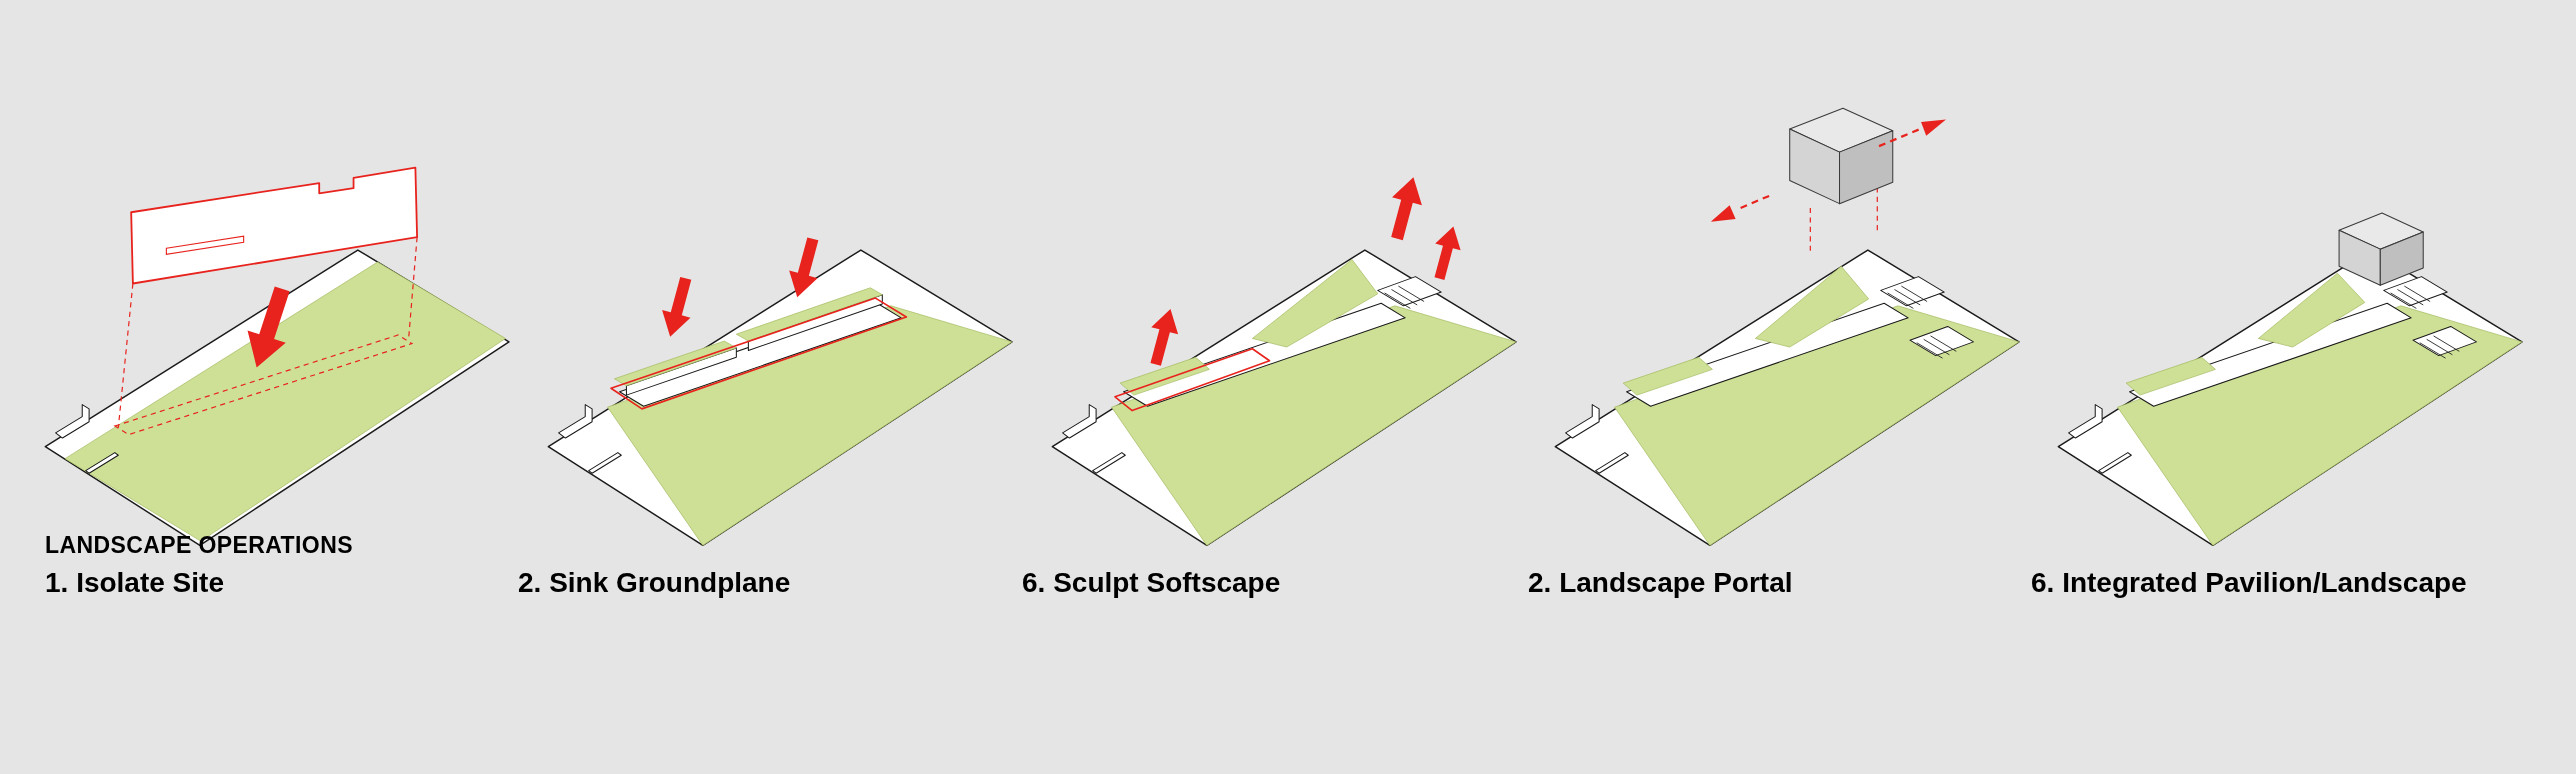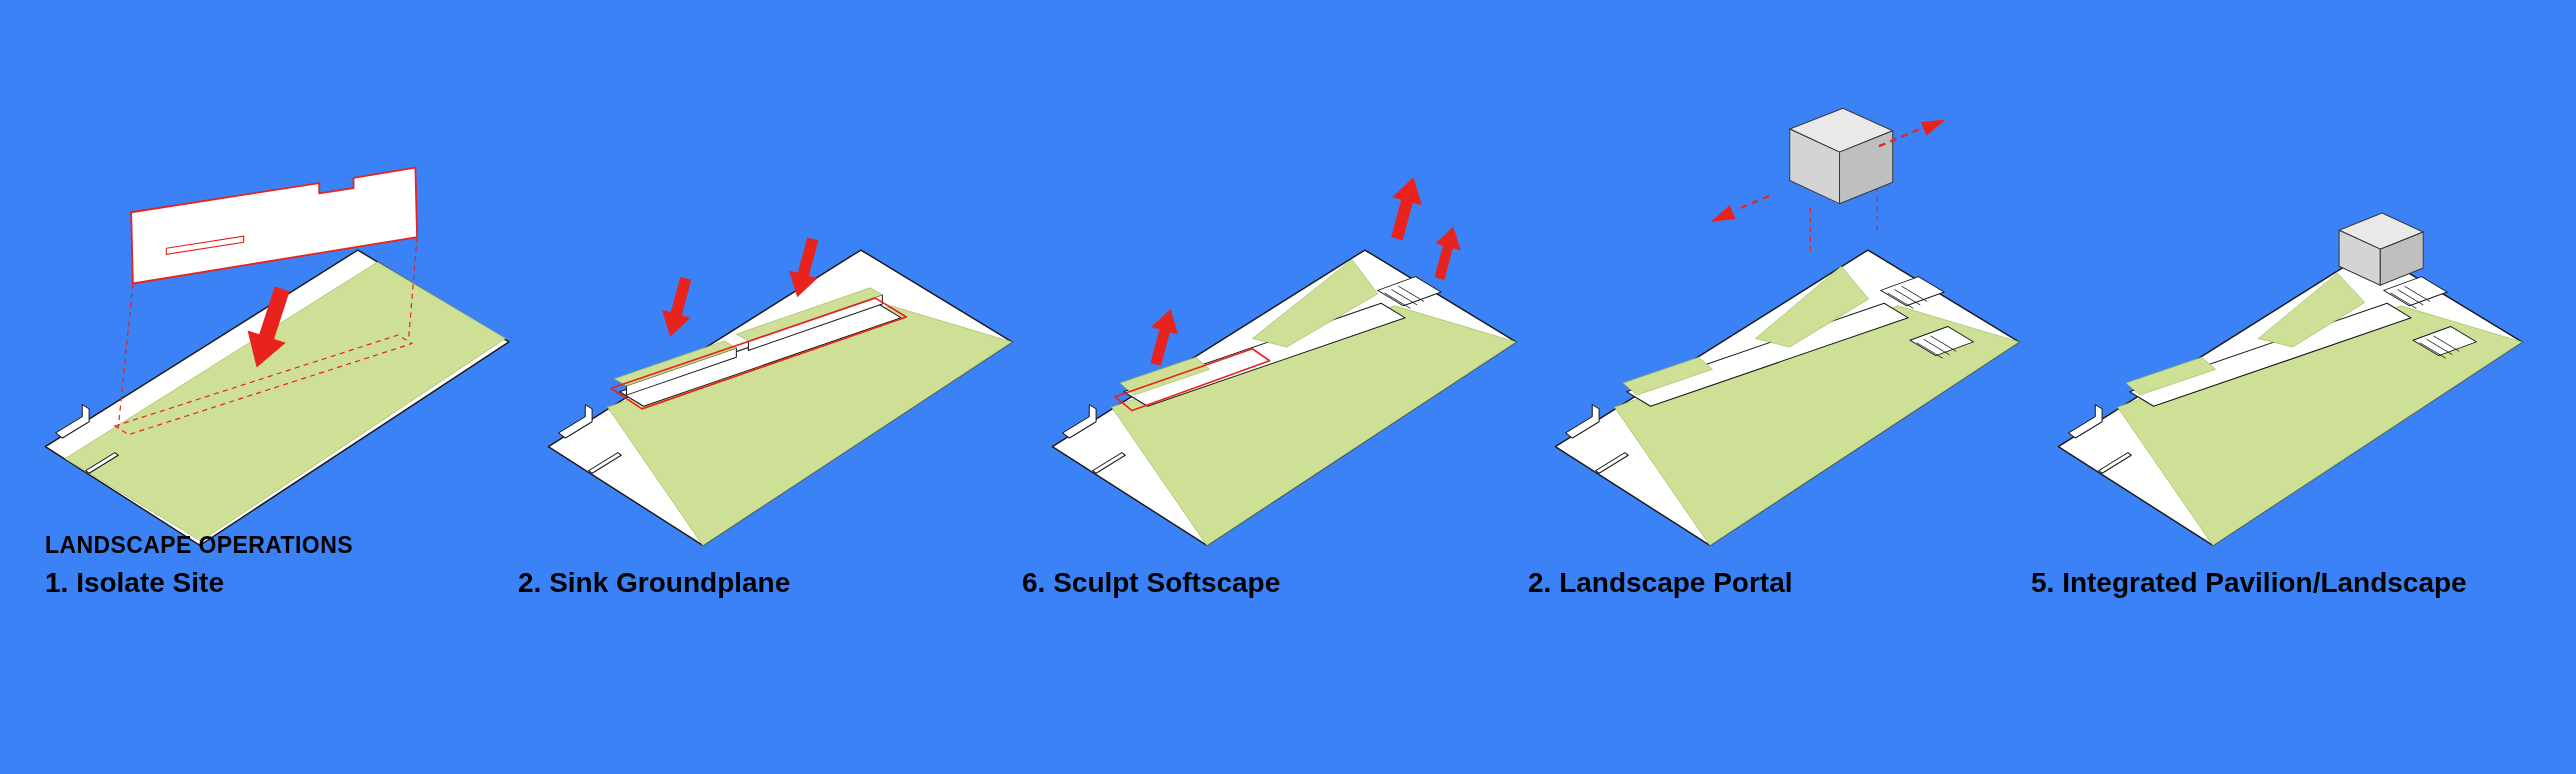--- a/index.html
+++ b/index.html
@@ -1,17 +1,17 @@
 <!DOCTYPE html>
 <html style="--green: #cee096; --green-edge: #a3b95e; --red: #e8231d; --ink: #1a1a1a; --gray-top: #e9e9e9; --gray-front: #d4d4d4; --gray-side: #bfbfbf;font-size:13.7px"><head>
 <meta charset="utf-8">
 <style>
   html,body{margin:0;padding:0;background:#ffffff;}
   body{width:2576px;height:775px;overflow:hidden;font-family:"Liberation Sans",sans-serif;}
-  .stage{position:relative;width:2576px;height:775px;background:#3b82f6;}
+  .stage{position:relative;width:2576px;height:775px;background:#e5e5e5;}
   .panel{position:absolute;top:0;width:498px;height:567px;}
   .panel svg{width:100%;height:100%;display:block;}
   .caption-row{position:absolute;left:0;top:0;width:100%;height:100%;pointer-events:none;}
   .diagram-title{position:absolute;left:45px;top:532px;font-size:23px;font-weight:bold;color:#000;letter-spacing:0.4px;white-space:nowrap;}
   .step-label{position:absolute;top:567px;font-size:28px;font-weight:bold;color:#000;white-space:nowrap;}
   .step-label.s1{left:45px;}
   .step-label.s2{left:518px;text-align:center;}
   .step-label.s3{left:1022px;}
   .step-label.s4{left:1528px;}
   .step-label.s5{left:2031px;}
@@ -138,17 +138,17 @@
       <path class="gray-side" d="M394,290 L444,270 L444,312 L394,332 Z"></path>
     </svg>
   </div>
 
   <div class="caption-row">
     <div class="diagram-title">LANDSCAPE OPERATIONS</div>
     <div class="step-label s1">1. Isolate Site</div>
     <div class="step-label s2">2. Sink Groundplane</div>
     <div class="step-label s3">6. Sculpt Softscape</div>
     <div class="step-label s4">2. Landscape Portal</div>
-    <div class="step-label s5">5. Integrated Pavilion/Landscape</div>
+    <div class="step-label s5">6. Integrated Pavilion/Landscape</div>
   </div>
 
 </div>
 
 
 </body></html>

